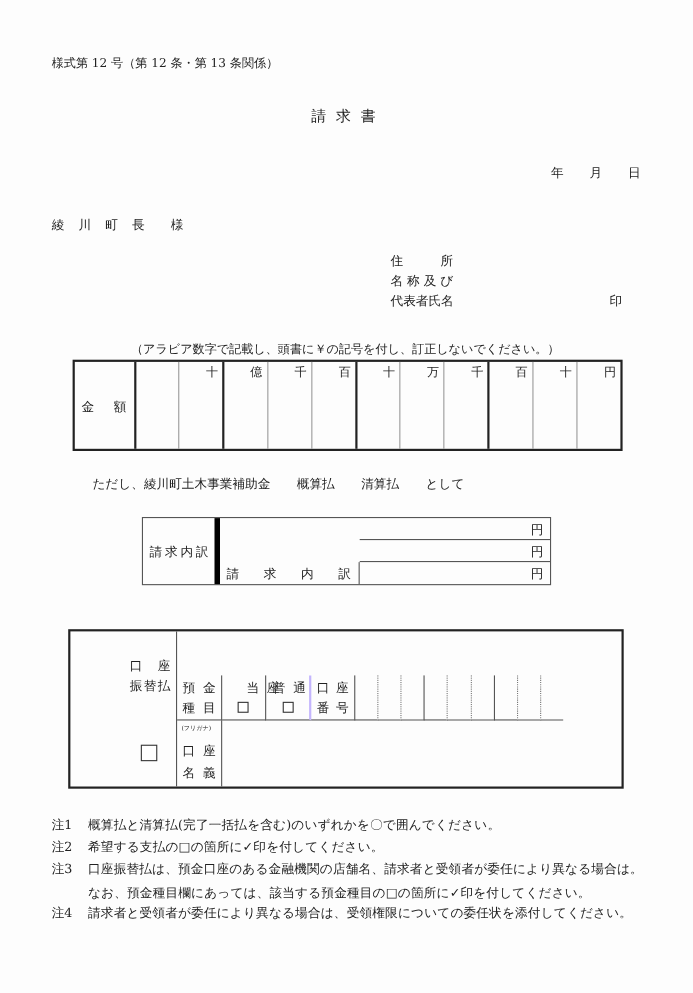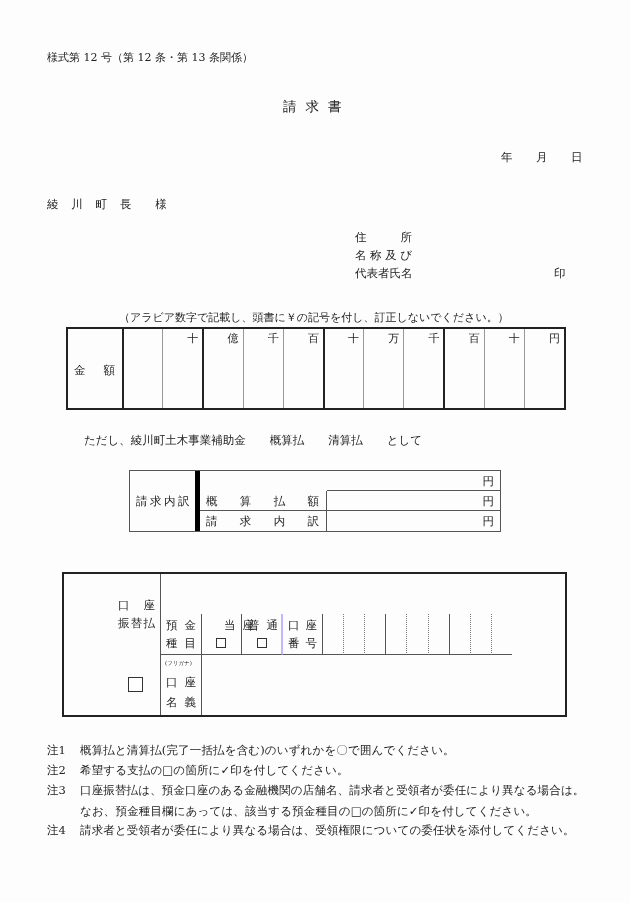--- a/index.html
+++ b/index.html
@@ -122,23 +122,20 @@
 
 <div class="abs purpose">
   <span>ただし、綾川町土木事業補助金</span><span class="opt">概算払</span><span class="opt">清算払</span><span class="opt">として</span>
 </div>
 
 <div class="bd">
   <div class="bd-label">請求内訳</div>
   <div class="bd-amt bd-row-b" style="grid-row:1">
       <span>円</span>
     </div>
-  <div class="bd-item bd-row-b" style="grid-row:2">
-      <span class="jst">概算払額</span>
-    </div>
   <div class="bd-amt bd-row-b" style="grid-row:2">
       <span>円</span>
     </div>
   <div class="bd-item" style="grid-row:3">
       <span class="jst">請求内訳</span>
     </div>
   <div class="bd-amt" style="grid-row:3">
       <span>円</span>
     </div>
 </div>

